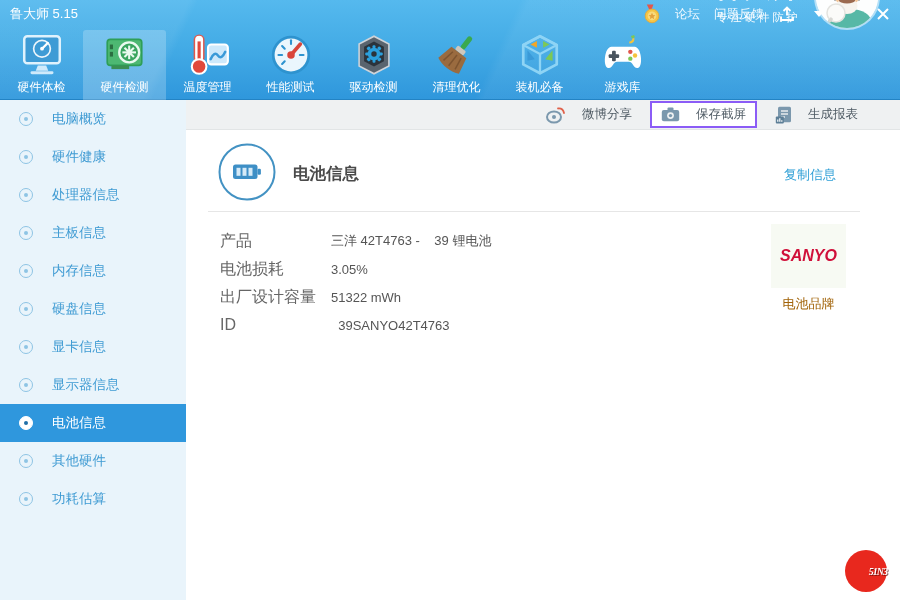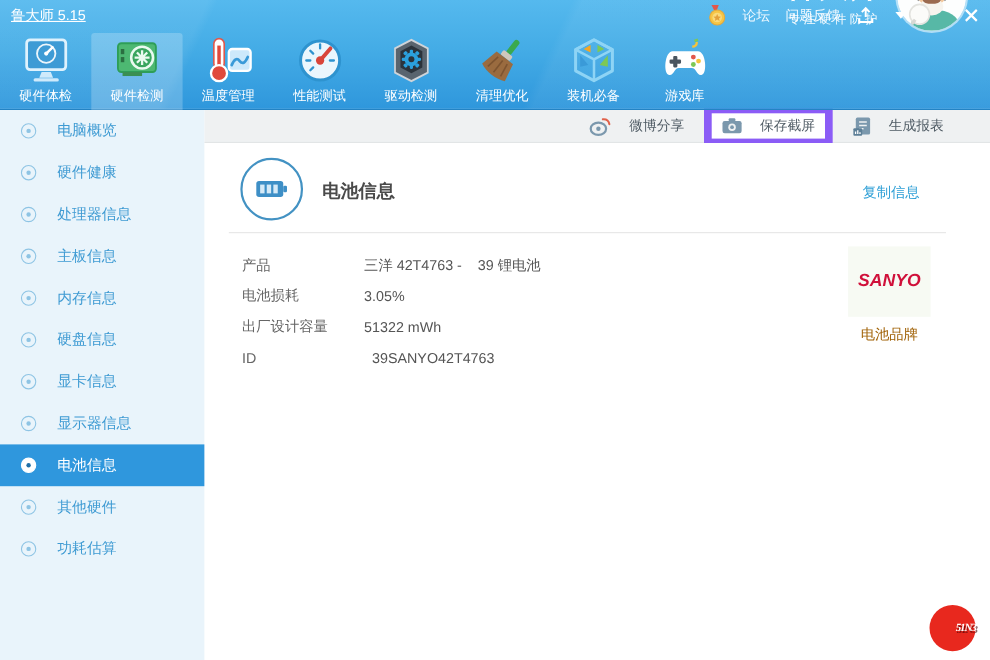--- a/index.html
+++ b/index.html
@@ -6,21 +6,21 @@
   body { background:#222; font-family:"Liberation Sans","DejaVu Sans",sans-serif; }
   .window { position:relative; width:900px; height:600px; overflow:hidden; background:#fff; }
 
   
   .header { position:relative; height:100px;
     background:linear-gradient(180deg,#55b9ee 0%,#44ace6 45%,#2f97dc 100%);
     border-bottom:1px solid #2383c4; }
   .header::before { content:""; position:absolute; inset:0;
     background:linear-gradient(115deg, rgba(255,255,255,.06) 20%, rgba(255,255,255,0) 21%, rgba(255,255,255,0) 55%, rgba(255,255,255,.05) 56%); }
   .titlebar { position:relative; height:28px; display:flex; align-items:center; padding:0 8px 0 10px; color:#fff; }
-  .app-title { font-size:13px;text-decoration:underline; }
+  .app-title { font-size:13px; }
   .titlebar-right { margin-left:auto; display:flex; align-items:center; gap:14px; font-size:12.5px; }
   .tb-link { color:#f2faff; cursor:pointer; text-decoration:none; }
   .tb-iconbtn { display:flex; align-items:center; justify-content:center; width:18px; height:18px; cursor:pointer; }
   .caret { width:0; height:0; border-left:5px solid transparent; border-right:5px solid transparent; border-top:6px solid #fff; }
 
   
   .nav { position:relative; height:72px; display:flex; }
   .nav-item { width:83px; height:70px; margin-top:2px; display:flex; flex-direction:column; align-items:center; cursor:pointer; border-radius:3px 3px 0 0; }
   .nav-item.selected { background:rgba(255,255,255,.22); }
   .nav-icon { width:46px; height:46px; margin-top:2px; }
@@ -39,30 +39,30 @@
   .radio::after { content:""; position:absolute; left:4px; top:4px; width:4px; height:4px; border-radius:50%; background:#8ec4e4; }
   .side-label { margin-left:19px; font-size:13.5px; color:#3f9bd3; }
   .side-item.selected { background:#2f97dd; }
   .side-item.selected .side-label { color:#fff; }
   .side-item.selected .radio { border-color:#fff; background:#fff; }
   .side-item.selected .radio::after { background:#1f6fa8; }
 
   .main { flex:1; display:flex; flex-direction:column; }
   .toolbar { height:30px; background:#eff1f2; border-bottom:1px solid #e2e5e6; display:flex; align-items:center; justify-content:flex-end; padding-right:42px; gap:18px; }
   .tool { display:flex; align-items:center; gap:16px; font-size:12.5px; color:#4e5a63; cursor:pointer; }
-  .tool.framed { background:#fff; border:7px solid #8b5cf6; padding:3px 9px; }
+  .tool.framed { background:#fff; border:2px solid #8b5cf6; padding:3px 9px; }
 
   .content { position:relative; flex:1; background:#fff; }
   .batt-circle { position:absolute; left:32px; top:13px; }
   .page-title { position:absolute; left:107px; top:33px; font-size:16.5px; font-weight:bold; color:#4a4a4a; }
   .copy-link { position:absolute; right:64px; top:36px; font-size:13px; color:#2e9fd6; cursor:pointer; text-decoration:none; }
   .divider { position:absolute; left:22px; right:40px; top:81px; border-top:1px solid #e6e6e6; }
   .rows { position:absolute; left:34px; top:97px; }
   .row { height:28px; display:flex; align-items:center; }
-  .row .lab { width:111px; font-size:13px; color:#666; flex:none; }
+  .row .lab { width:111px; font-size:16px; color:#666; flex:none; }
   .row .val { font-size:13px; color:#555; white-space:pre-wrap; }
   .sanyo-box { position:absolute; left:585px; top:94px; width:75px; height:64px; background:#f7faf3; display:flex; align-items:center; justify-content:center; }
   .sanyo-text { color:#d0103a; font-weight:bold; font-style:italic; font-size:16px; letter-spacing:0; }
   .sanyo-caption { position:absolute; left:577px; top:165px; width:91px; text-align:center; font-size:13px; color:#a16207; }
 
   .watermark { position:absolute; left:845px; top:550px; width:42px; height:42px; border-radius:50%; background:#e8281e; display:flex; align-items:center; justify-content:flex-end; color:#fff; font-weight:bold; font-style:italic; font-size:10px; letter-spacing:-1px; text-shadow:1px 1px 0 rgba(60,0,0,.6);font-family:Liberation Serif, serif; }
 </style>
 </head>
 <body>
 

